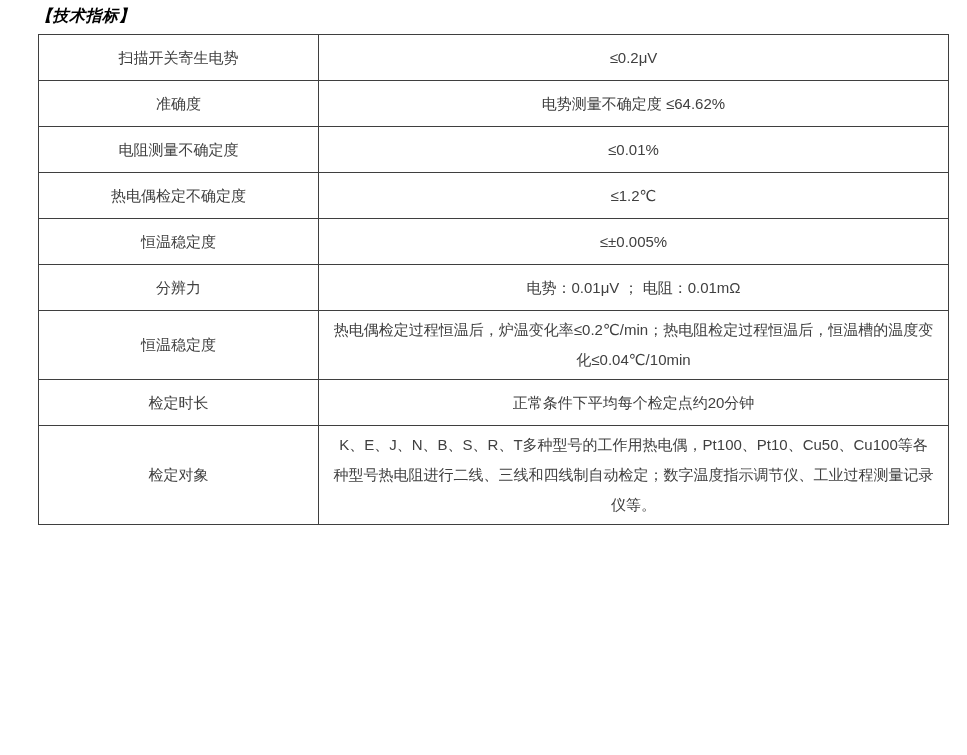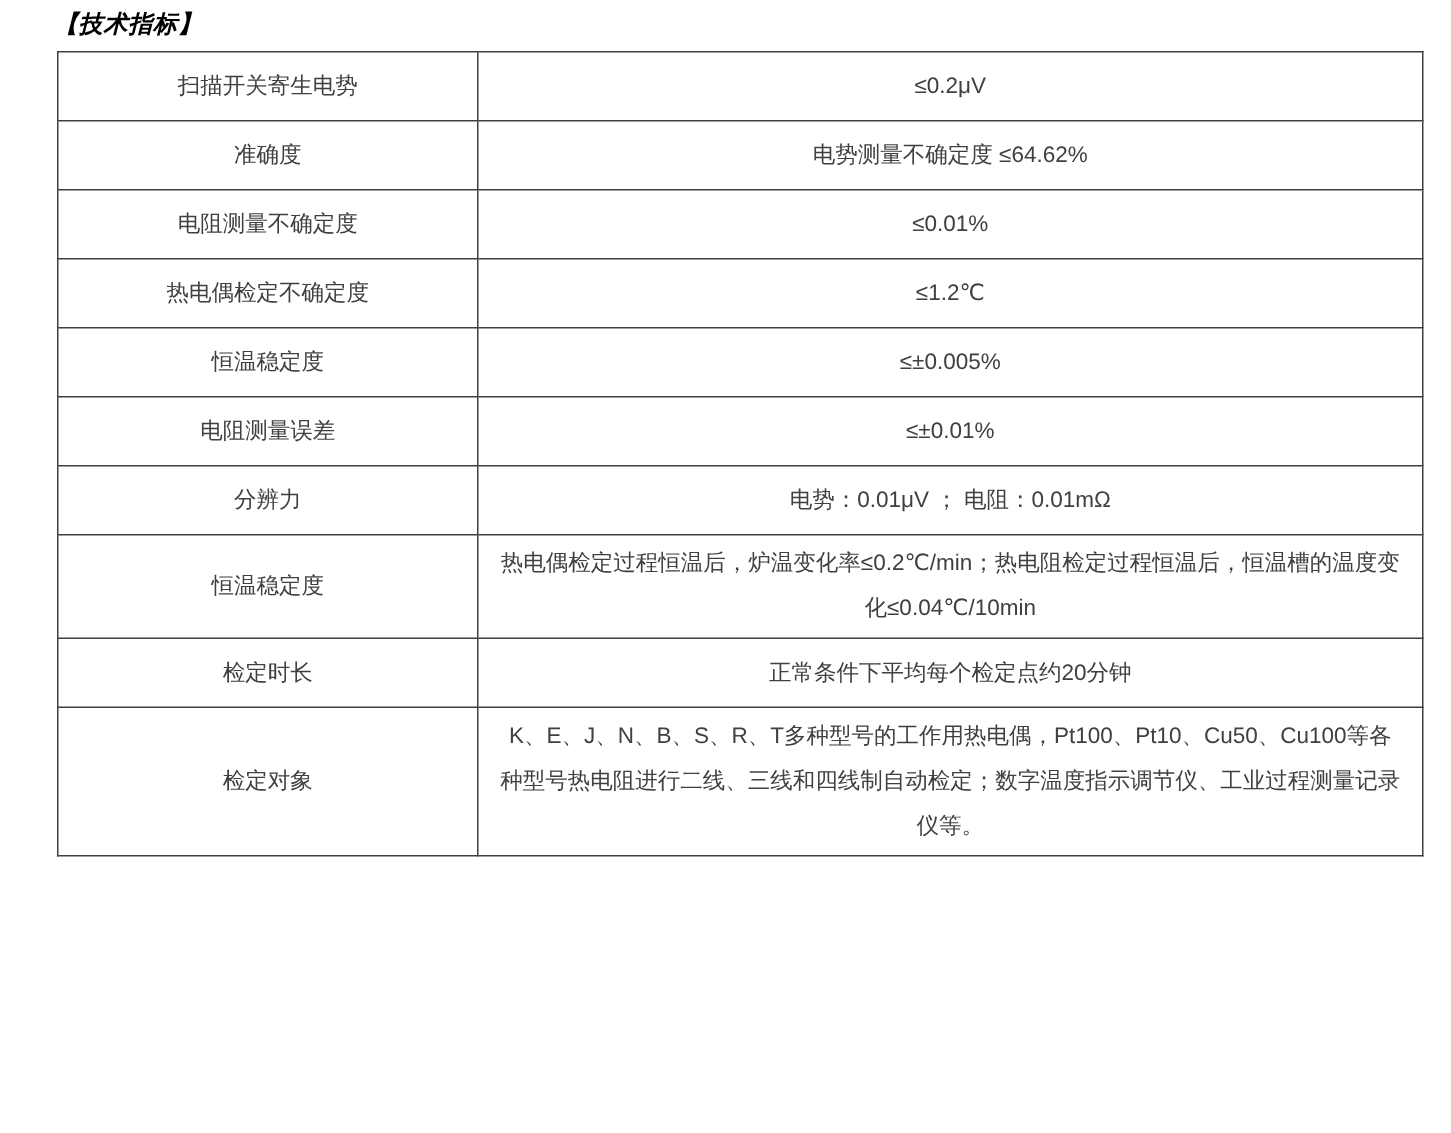--- a/index.html
+++ b/index.html
@@ -66,24 +66,20 @@
       </tr>
       <tr>
         <td class="label-cell">热电偶检定不确定度</td>
         <td class="value-cell">≤1.2℃</td>
       </tr>
       <tr>
         <td class="label-cell">恒温稳定度</td>
         <td class="value-cell">≤±0.005%</td>
       </tr>
       <tr>
-        <td class="label-cell">电阻测量误差</td>
-        <td class="value-cell">≤±0.01%</td>
-      </tr>
-      <tr>
         <td class="label-cell">分辨力</td>
         <td class="value-cell">电势：0.01μV ； 电阻：0.01mΩ</td>
       </tr>
       <tr>
         <td class="label-cell">恒温稳定度</td>
         <td class="value-cell">热电偶检定过程恒温后，炉温变化率≤0.2℃/min；热电阻检定过程恒温后，恒温槽的温度变化≤0.04℃/10min</td>
       </tr>
       <tr>
         <td class="label-cell">检定时长</td>
         <td class="value-cell">正常条件下平均每个检定点约20分钟</td>

